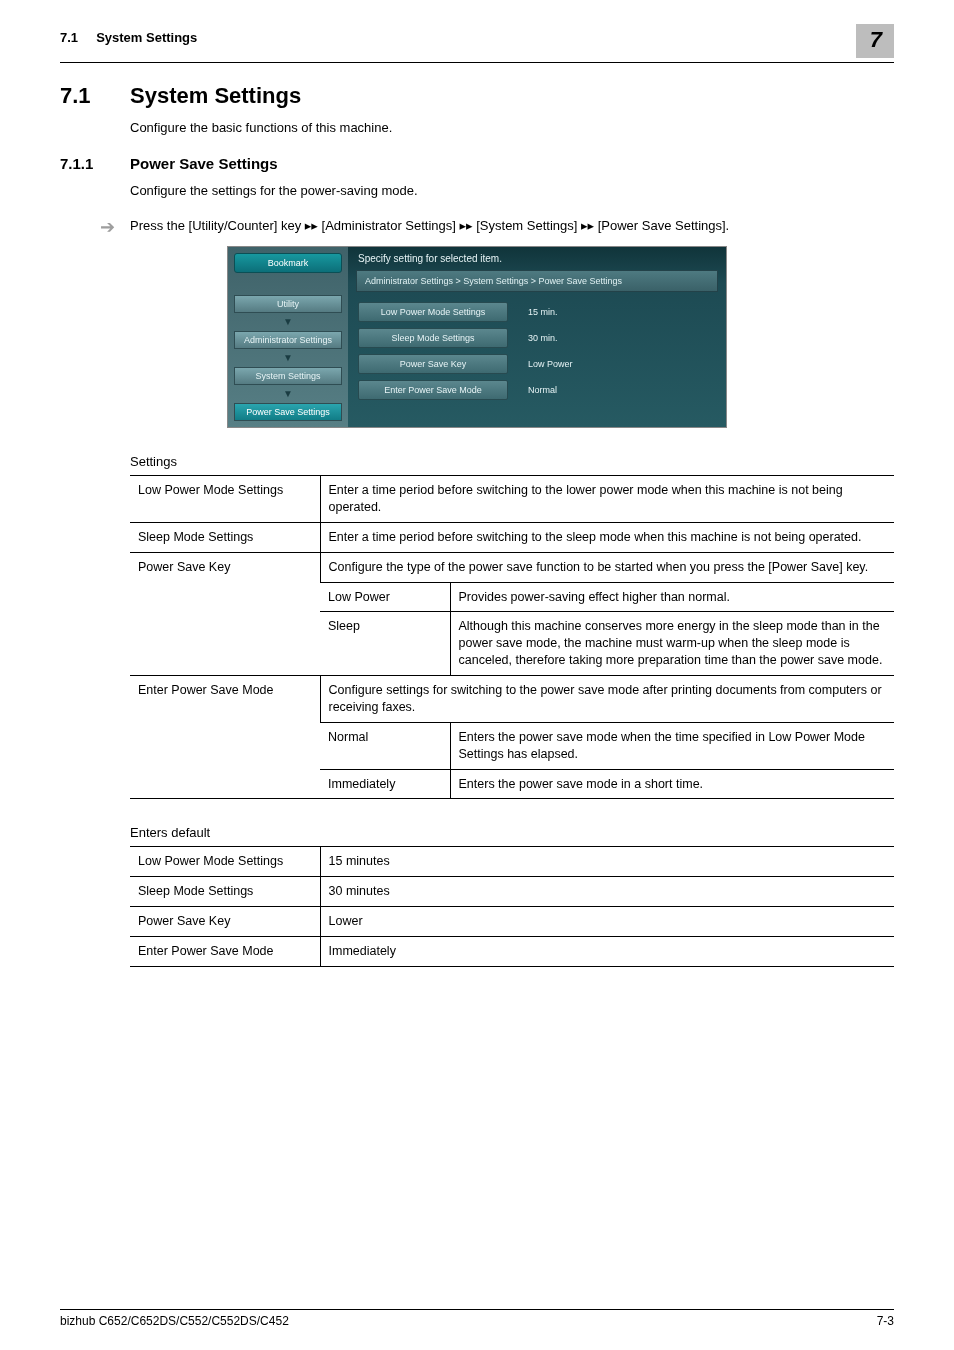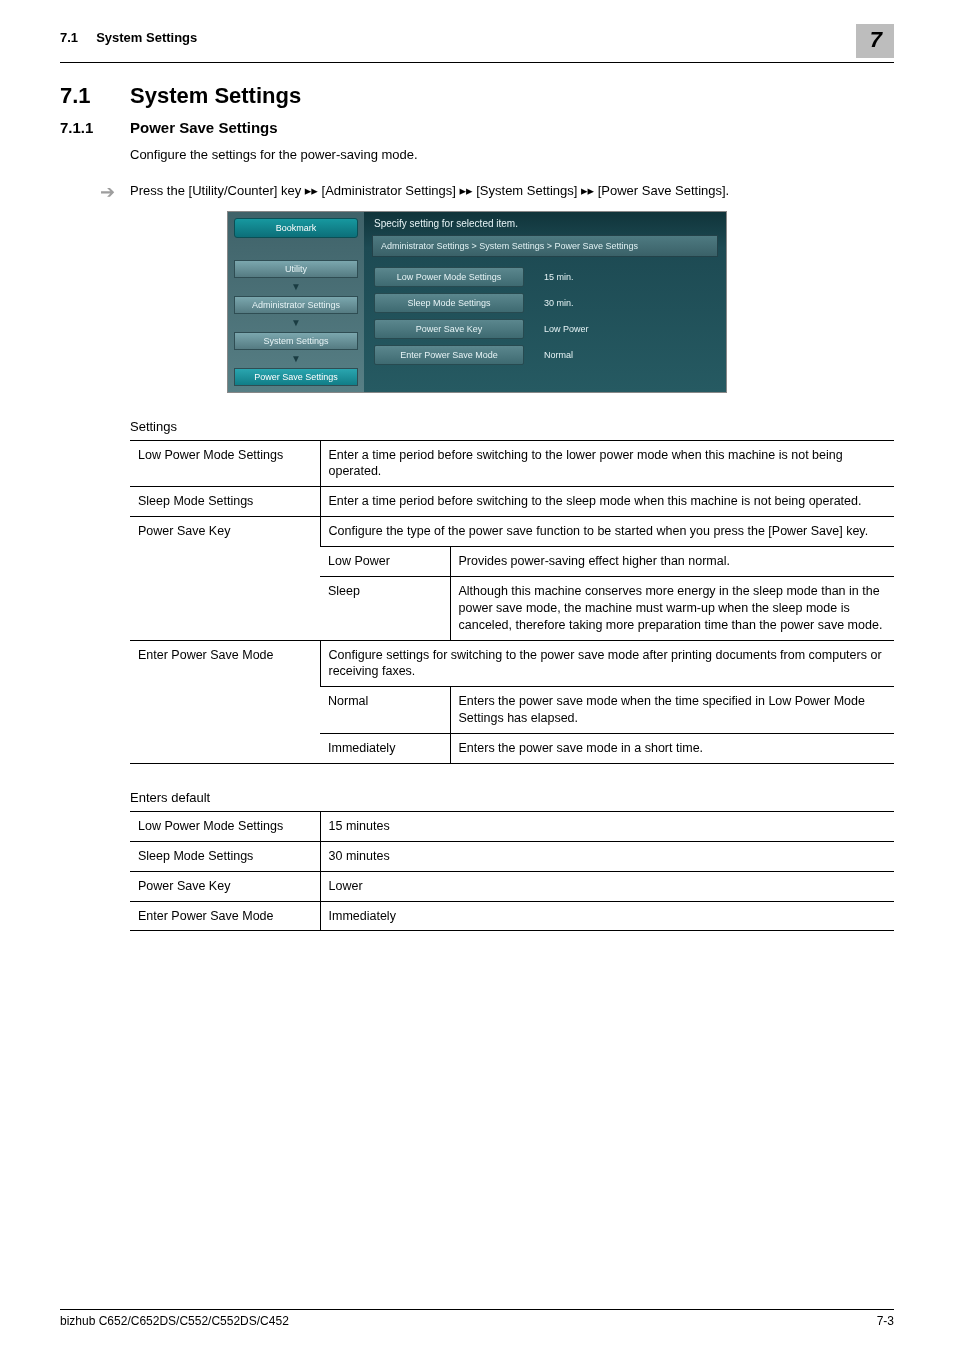--- a/index.html
+++ b/index.html
@@ -78,21 +78,21 @@
   }
   .device {
     width: 100%;
     border: 1px solid #888;
     display: flex;
     font-size: 10px;
     color: #d0e7ee;
     background: #3a6068;
   }
   .dev-side {
-    width: 136px;
+    width: 120px;
     background: linear-gradient(to bottom, #3f6269 0%, #577f85 100%);
     padding: 6px;
     display: flex;
     flex-direction: column;
     gap: 6px;
   }
   .dev-book {
     background: linear-gradient(to bottom, #17989f, #0c6f79);
     border: 1px solid #0b4f55;
     border-radius: 3px;
@@ -235,20 +235,21 @@
       &nbsp;&nbsp;&nbsp;
       <span>System Settings</span>
     </div>
     <div class="chapnum-box">7</div>
   </div>
 
   <div class="section-row h1">
     <div class="sec-num">7.1</div>
     <div class="sec-title">System Settings</div>
   </div>
+  <div class="body-text">Configure the basic functions of this machine.</div>
 
   <div class="section-row h2">
     <div class="sec-num">7.1.1</div>
     <div class="sec-title">Power Save Settings</div>
   </div>
   <div class="body-text">Configure the settings for the power-saving mode.</div>
 
   <div class="step-row">
     <div class="arrow-icon">➔</div>
     <div class="step-text">

